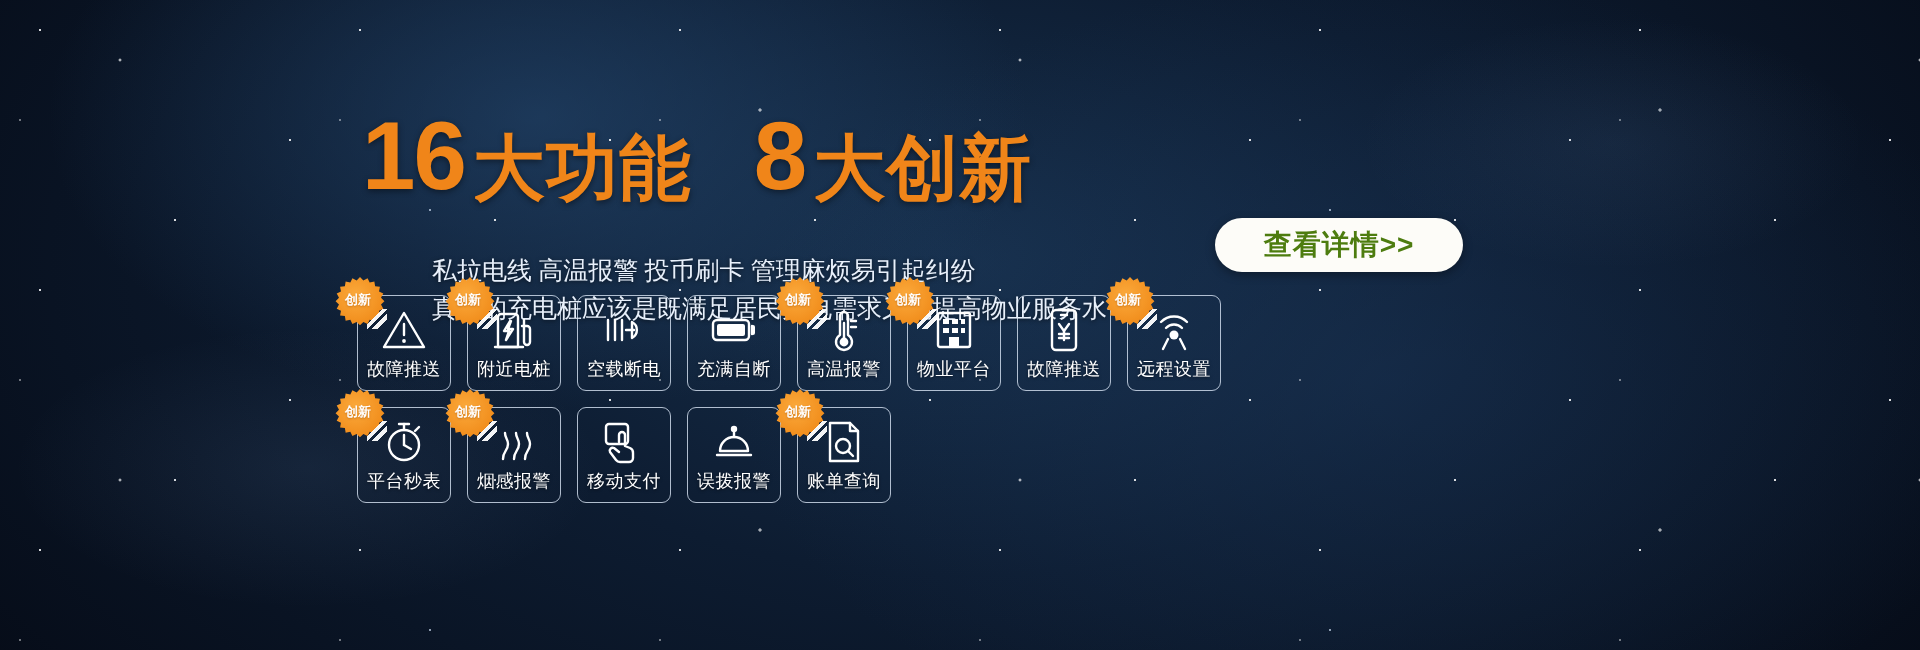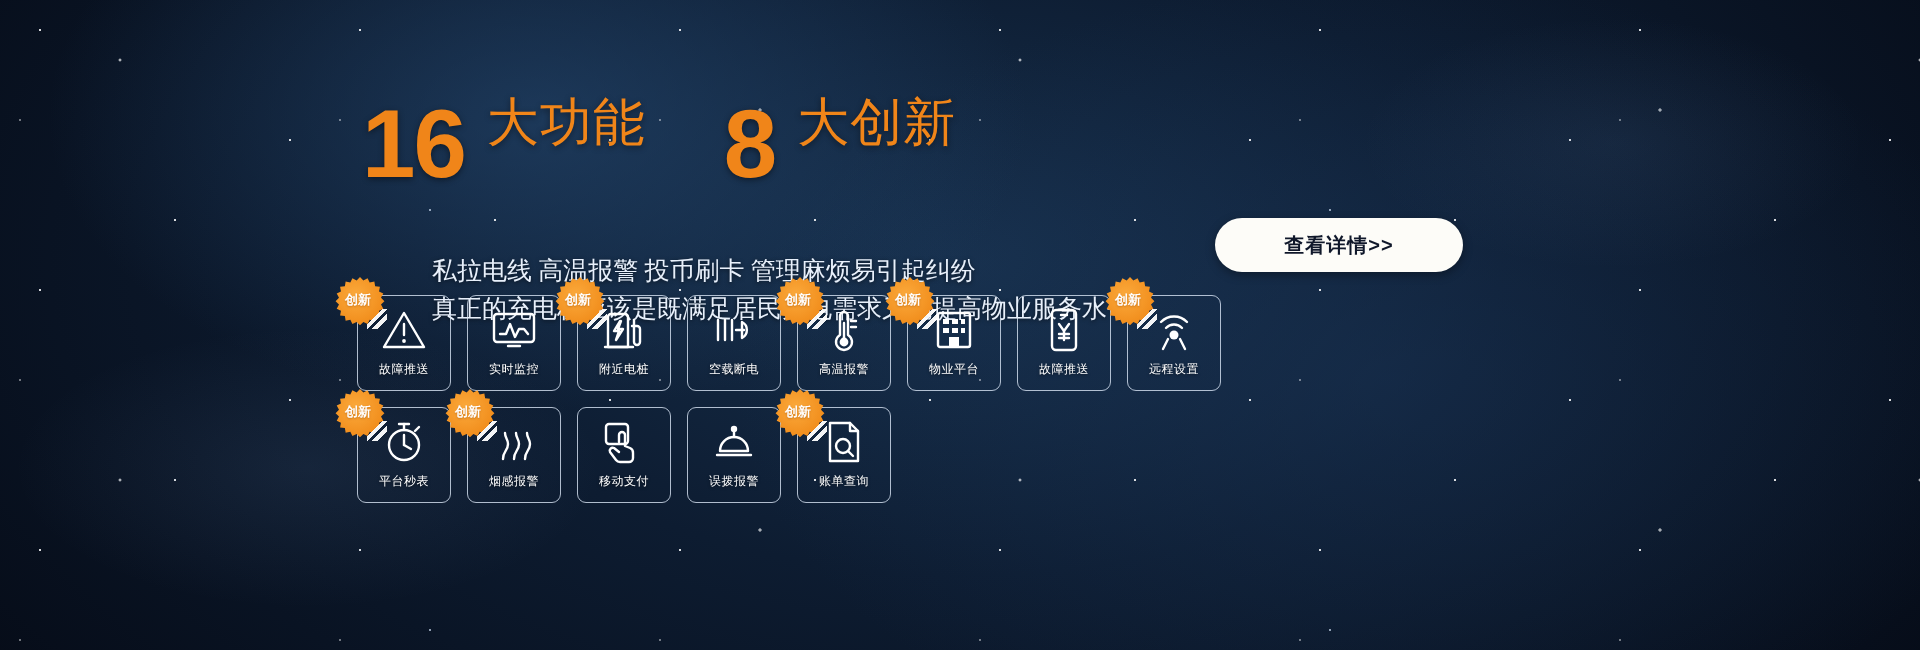--- a/index.html
+++ b/index.html
@@ -51,42 +51,42 @@
   }
   .neb{
     position:absolute;inset:0;pointer-events:none;
     background:
       radial-gradient(ellipse 420px 200px at 16% 72%, rgba(120,160,210,0.10), rgba(0,0,0,0) 70%),
       radial-gradient(ellipse 360px 180px at 84% 22%, rgba(110,150,200,0.09), rgba(0,0,0,0) 70%);
   }
 
   
   .headline{
-    position:absolute;left:362px;top:96px;
-    display:flex;align-items:flex-start;gap:16px;
+    position:absolute;left:362px;top:108px;
+    display:flex;align-items:flex-end;gap:8px;
     color:#f08519;white-space:nowrap;
     text-shadow:0 2px 6px rgba(0,0,0,.45);
   }
   .hl-num{
     font-size:96px;font-weight:bold;line-height:1;
     letter-spacing:-2px;
   }
   .hl-cn{
-    font-size:52px;font-weight:normal;line-height:1;
-    margin-left:6px;letter-spacing:1px;
+    font-size:72px;font-weight:bold;line-height:1;
+    letter-spacing:1px;
   }
   .hl-gap{display:inline-block;width:46px;}
 
   
   .detail-btn{
     position:absolute;left:1215px;top:218px;
     width:248px;height:54px;border-radius:27px;
     background:#fdfcf8;
     display:flex;align-items:center;justify-content:center;
-    color:#0f172a;font-size:20px;font-weight:bold;letter-spacing:1px;
+    color:#4d7c0f;font-size:28px;font-weight:bold;letter-spacing:1px;
     box-shadow:0 3px 10px rgba(0,0,0,.35);
     cursor:pointer;
   }
 
   
   .sub{
     position:absolute;left:432px;top:252px;
     font-family:"Liberation Serif","DejaVu Serif",serif;
     color:#e8f0fb;font-size:25px;line-height:38px;
     text-shadow:0 1px 4px rgba(0,0,0,.6);
@@ -110,21 +110,21 @@
     box-sizing:border-box;
     cursor:pointer;
   }
   .tile .ic{
     height:56px;display:flex;align-items:center;justify-content:center;
     margin-top:6px;
   }
   .tile .ic svg{display:block;}
   .tile .lbl{
     font-family:"Liberation Serif","DejaVu Serif",serif;
-    color:#ffffff;font-size:12px;line-height:18px;
+    color:#ffffff;font-size:18px;line-height:18px;
     letter-spacing:0.5px;white-space:nowrap;
     margin-top:2px;
     text-shadow:0 1px 3px rgba(0,0,0,.55);
   }
   
   .badge{
     position:absolute;left:-24px;top:-19px;
     width:52px;height:52px;
     display:flex;align-items:center;justify-content:center;
   }
@@ -191,30 +191,20 @@
         <div class="ic">
           <svg width="46" height="44" viewBox="0 0 46 44">
             <path stroke="#ffffff" fill="none" stroke-width="2.4" stroke-linecap="round" stroke-linejoin="round" d="M23 5 L43 39 H3 Z"></path>
             <line stroke="#ffffff" fill="none" stroke-width="2.4" stroke-linecap="round" stroke-linejoin="round" x1="23" y1="16" x2="23" y2="27"></line>
             <circle cx="23" cy="33" r="1.9" fill="#fff"></circle>
           </svg>
         </div>
         <div class="lbl">故障推送</div>
       </div>
       <div class="tile">
-        <div class="ic">
-          <svg width="46" height="40" viewBox="0 0 46 40">
-            <rect stroke="#ffffff" fill="none" stroke-width="2.4" stroke-linecap="round" stroke-linejoin="round" x="3" y="4" width="40" height="28" rx="3"></rect>
-            <polyline stroke="#ffffff" fill="none" stroke-width="2.4" stroke-linecap="round" stroke-linejoin="round" d="" points="9,24 15,24 19,14 24,27 28,19 33,19 37,24"></polyline>
-            <line stroke="#ffffff" fill="none" stroke-width="2.4" stroke-linecap="round" stroke-linejoin="round" x1="17" y1="36" x2="29" y2="36"></line>
-          </svg>
-        </div>
-        <div class="lbl">实时监控</div>
-      </div>
-      <div class="tile">
         <div class="badge">
           <div class="burst"></div>
           <span class="btxt">创新</span>
           <div class="ribbon"></div>
         </div>
         <div class="ic">
           <svg width="44" height="44" viewBox="0 0 44 44">
             <path stroke="#ffffff" fill="none" stroke-width="2.4" stroke-linecap="round" stroke-linejoin="round" d="M6 39 V9 a3 3 0 0 1 3-3 h14 a3 3 0 0 1 3 3 v30 Z"></path>
             <polyline stroke="#ffffff" fill="none" stroke-width="2.4" stroke-linecap="round" stroke-linejoin="round" points="18,13 12,23 17,23 14,32 21,21 16,21 19,13"></polyline>
             <path stroke="#ffffff" fill="none" stroke-width="2.4" stroke-linecap="round" stroke-linejoin="round" d="M30 18 h5 a3 3 0 0 1 3 3 v13 a3 3 0 0 1-3 3 a3 3 0 0 1-3-3 V12"></path>
@@ -227,20 +217,31 @@
         <div class="ic">
           <svg width="46" height="40" viewBox="0 0 46 40">
             <line stroke="#ffffff" fill="none" stroke-width="2.4" stroke-linecap="round" stroke-linejoin="round" x1="7" y1="10" x2="7" y2="30"></line>
             <line stroke="#ffffff" fill="none" stroke-width="2.4" stroke-linecap="round" stroke-linejoin="round" x1="14" y1="10" x2="14" y2="30"></line>
             <line stroke="#ffffff" fill="none" stroke-width="2.4" stroke-linecap="round" stroke-linejoin="round" x1="21" y1="10" x2="21" y2="30"></line>
             <path stroke="#ffffff" fill="none" stroke-width="2.4" stroke-linecap="round" stroke-linejoin="round" d="M25 20 h8"></path>
             <path stroke="#ffffff" fill="none" stroke-width="2.4" stroke-linecap="round" stroke-linejoin="round" d="M31 12 a9 9 0 0 1 0 16 Z"></path>
           </svg>
         </div>
         <div class="lbl">空载断电</div>
+      </div>
+      <div class="tile">
+        <div class="ic">
+          <svg width="48" height="32" viewBox="0 0 48 32">
+            <rect stroke="#ffffff" fill="none" stroke-width="2.4" stroke-linecap="round" stroke-linejoin="round" x="3" y="6" width="36" height="20" rx="4"></rect>
+            <rect x="7" y="10" width="28" height="12" rx="2" fill="#ffffff"></rect>
+            <path stroke="#ffffff" fill="none" stroke-width="2.4" stroke-linecap="round" stroke-linejoin="round" d="M42 12 v8"></path>
+            <rect x="41" y="11" width="4" height="10" rx="2" fill="#ffffff"></rect>
+          </svg>
+        </div>
+        <div class="lbl">充满自断</div>
       </div>
       <div class="tile">
         <div class="badge">
           <div class="burst"></div>
           <span class="btxt">创新</span>
           <div class="ribbon"></div>
         </div>
         <div class="ic">
           <svg width="38" height="46" viewBox="0 0 38 46">
             <path stroke="#ffffff" fill="none" stroke-width="2.4" stroke-linecap="round" stroke-linejoin="round" d="M23 28 V9 a4 4 0 0 0-8 0 v19 a8 8 0 1 0 8 0 Z"></path>

